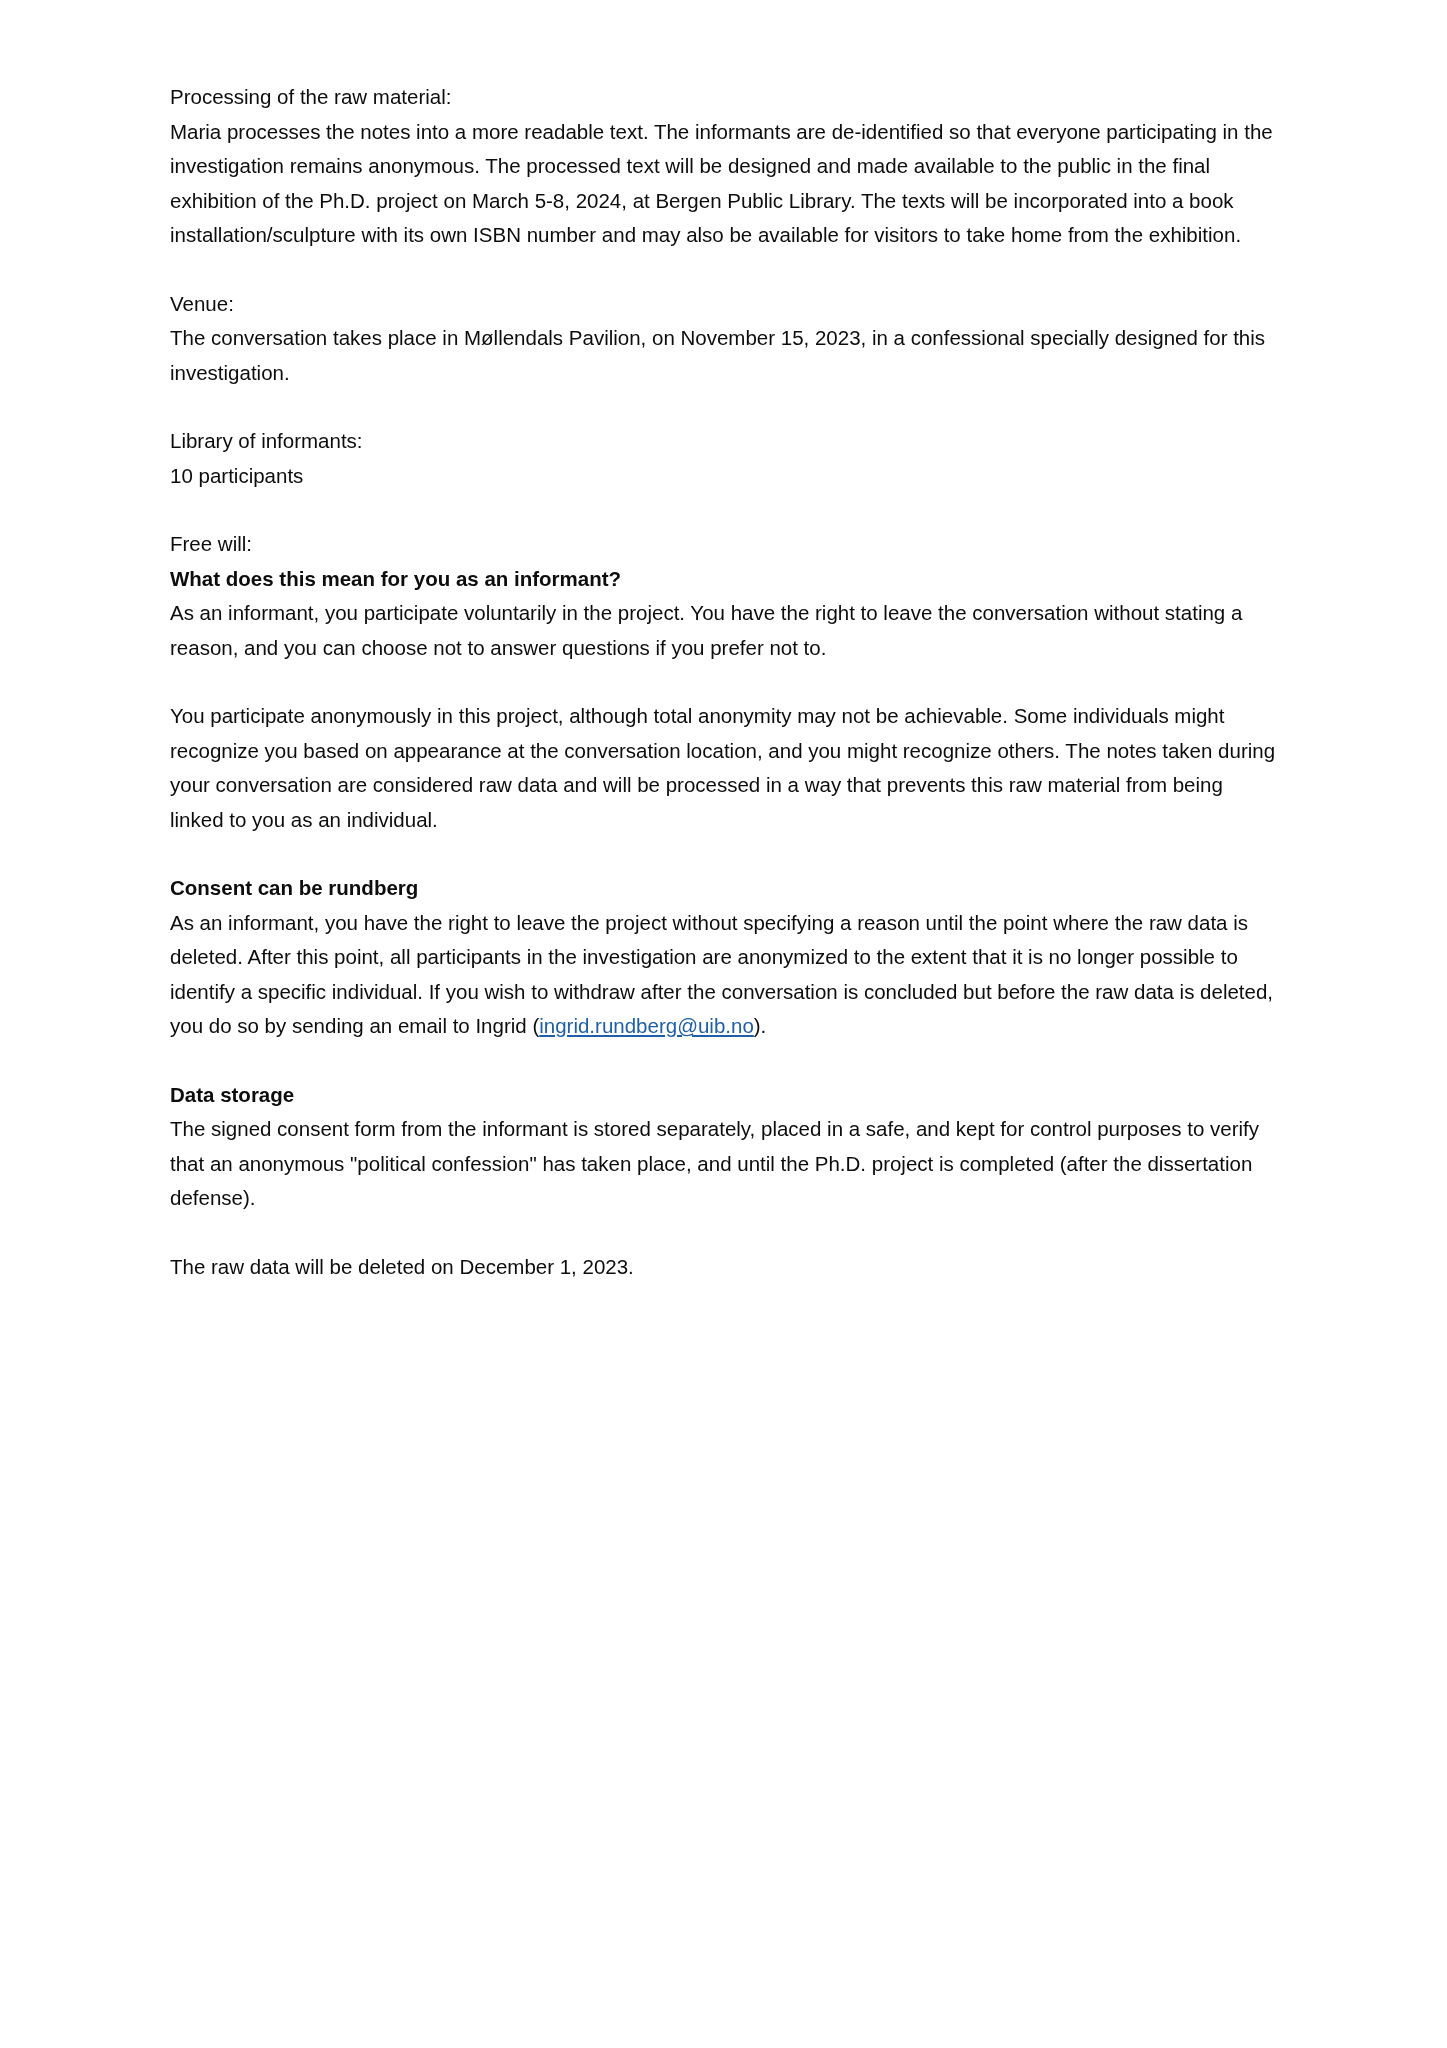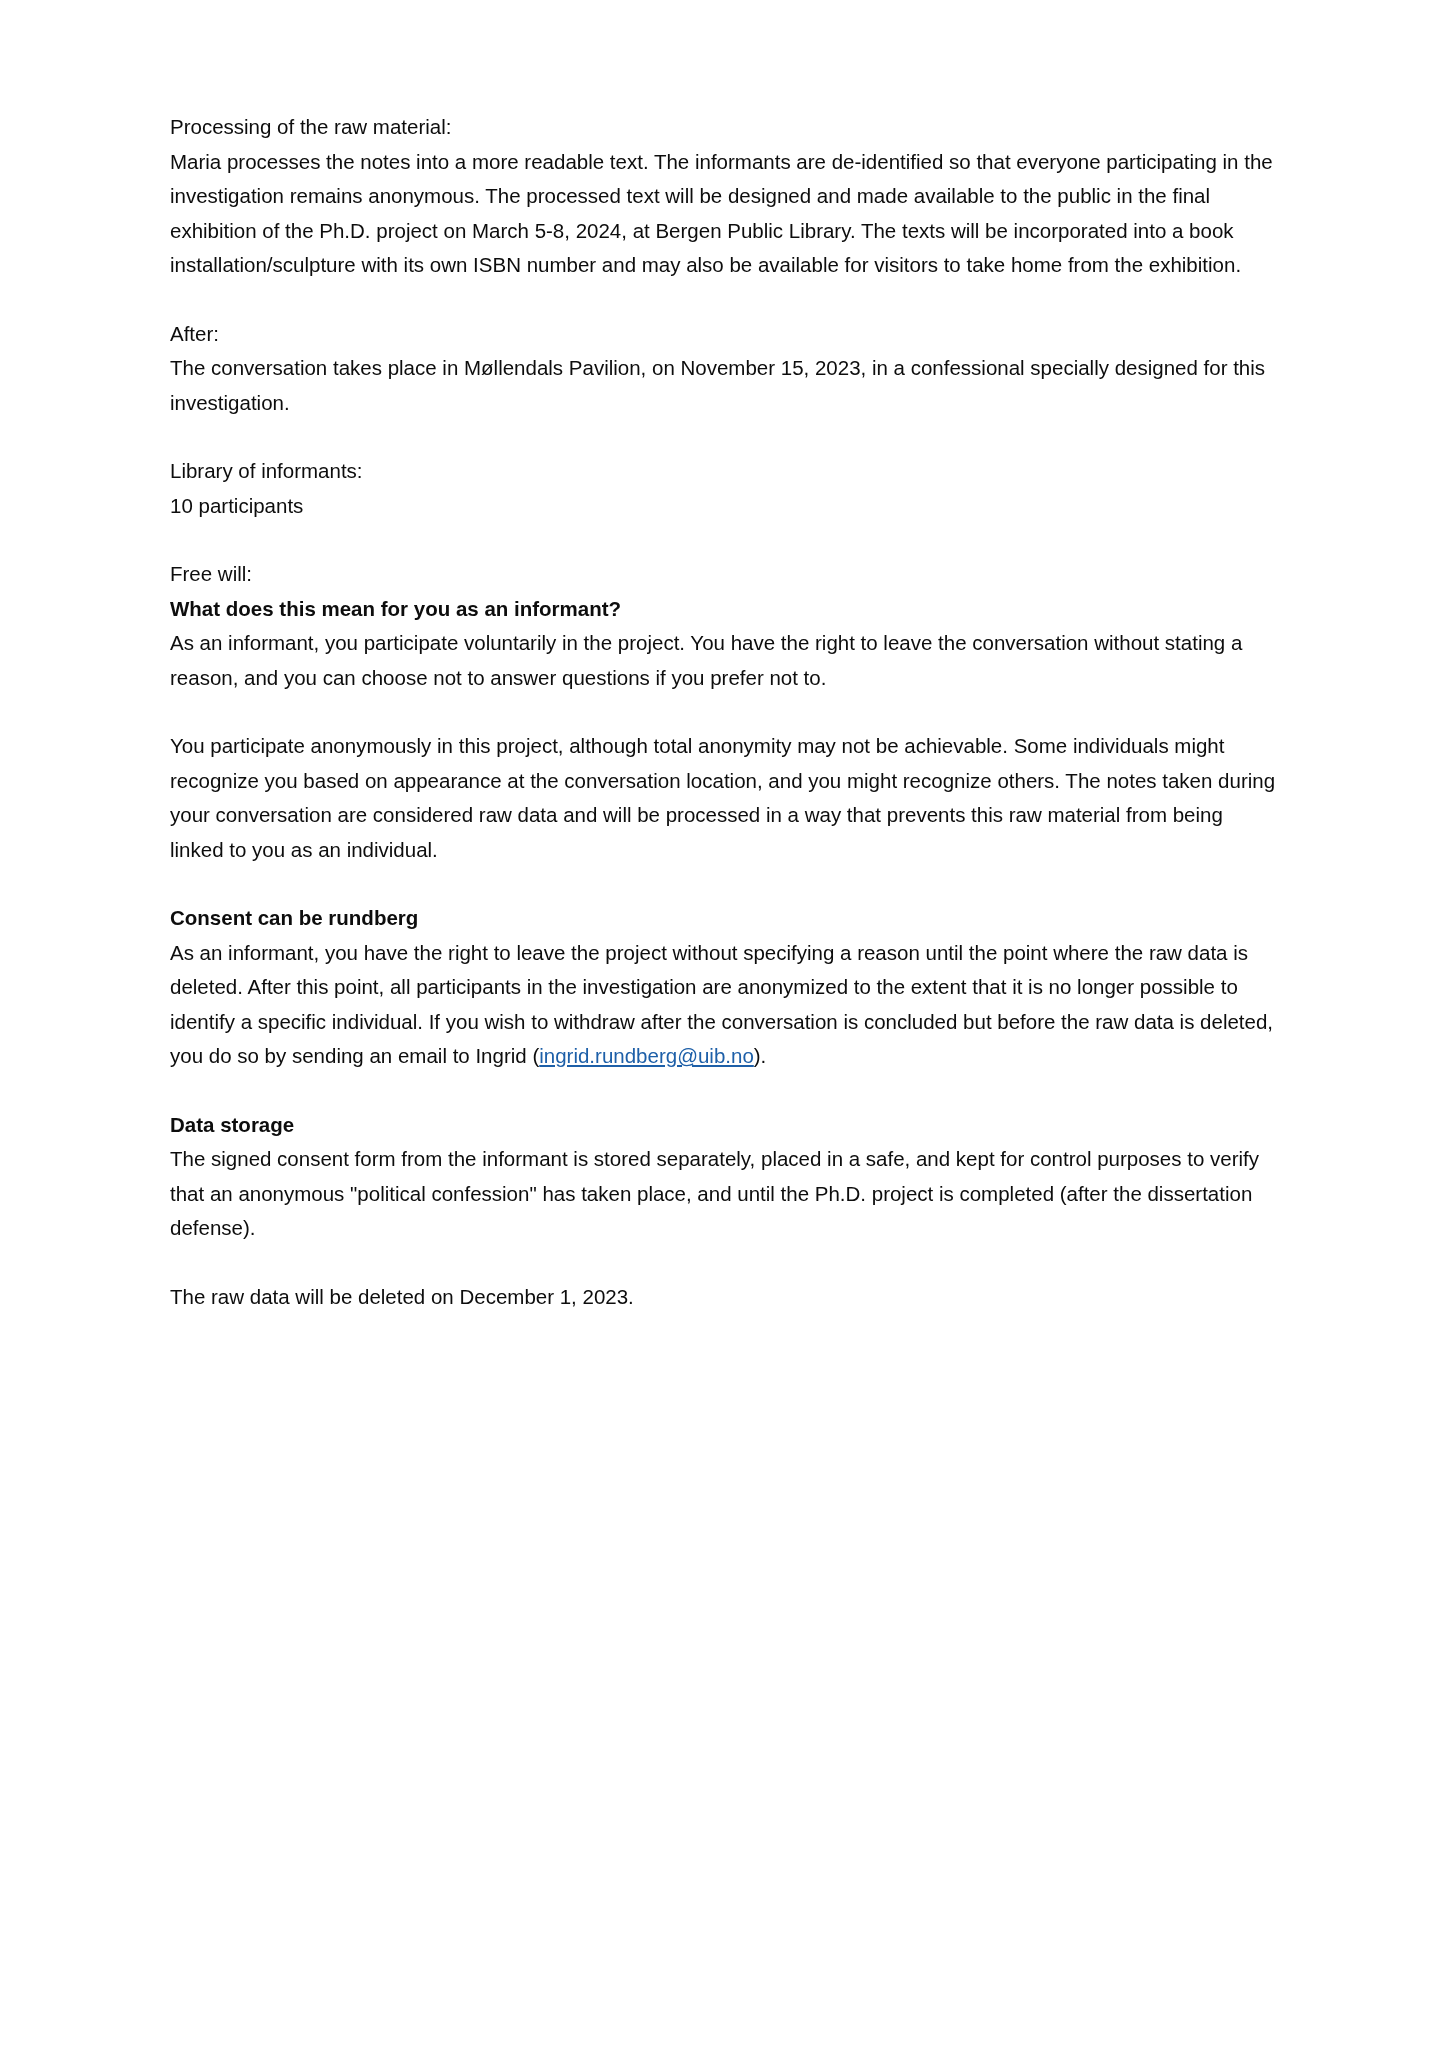--- a/index.html
+++ b/index.html
@@ -13,21 +13,21 @@
     font-family: "Liberation Sans", sans-serif;
     color: #000000;
     -webkit-font-smoothing: antialiased;
   }
   .page {
     position: relative;
     width: 1447px;
     height: 2048px;
     background: #ffffff;
     box-sizing: border-box;
-    padding: 110px 170px 0 170px;
+    padding: 80px 170px 0 170px;
   }
   .doc-body {
     width: 1108px;
     font-size: 20.5px;
     line-height: 34.5px;
     color: #0d0d0d;
   }
   .para {
     margin: 0 0 0 0;
   }
@@ -51,21 +51,21 @@
   <div class="doc-body">
 
     <div class="para">
       <span class="line">Processing of the raw material:</span>
       <span>Maria processes the notes into a more readable text. The informants are de-identified so that everyone participating in the investigation remains anonymous. The processed text will be designed and made available to the public in the final exhibition of the Ph.D. project on March 5-8, 2024, at Bergen Public Library. The texts will be incorporated into a book installation/sculpture with its own ISBN number and may also be available for visitors to take home from the exhibition.</span>
     </div>
 
     <div class="spacer"></div>
 
     <div class="para">
-      <span class="line">After:</span>
+      <span class="line">Venue:</span>
       <span>The conversation takes place in Møllendals Pavilion, on November 15, 2023, in a confessional specially designed for this investigation.</span>
     </div>
 
     <div class="spacer"></div>
 
     <div class="para">
       <span class="line">Library of informants:</span>
       <span class="line">10 participants</span>
     </div>
 

